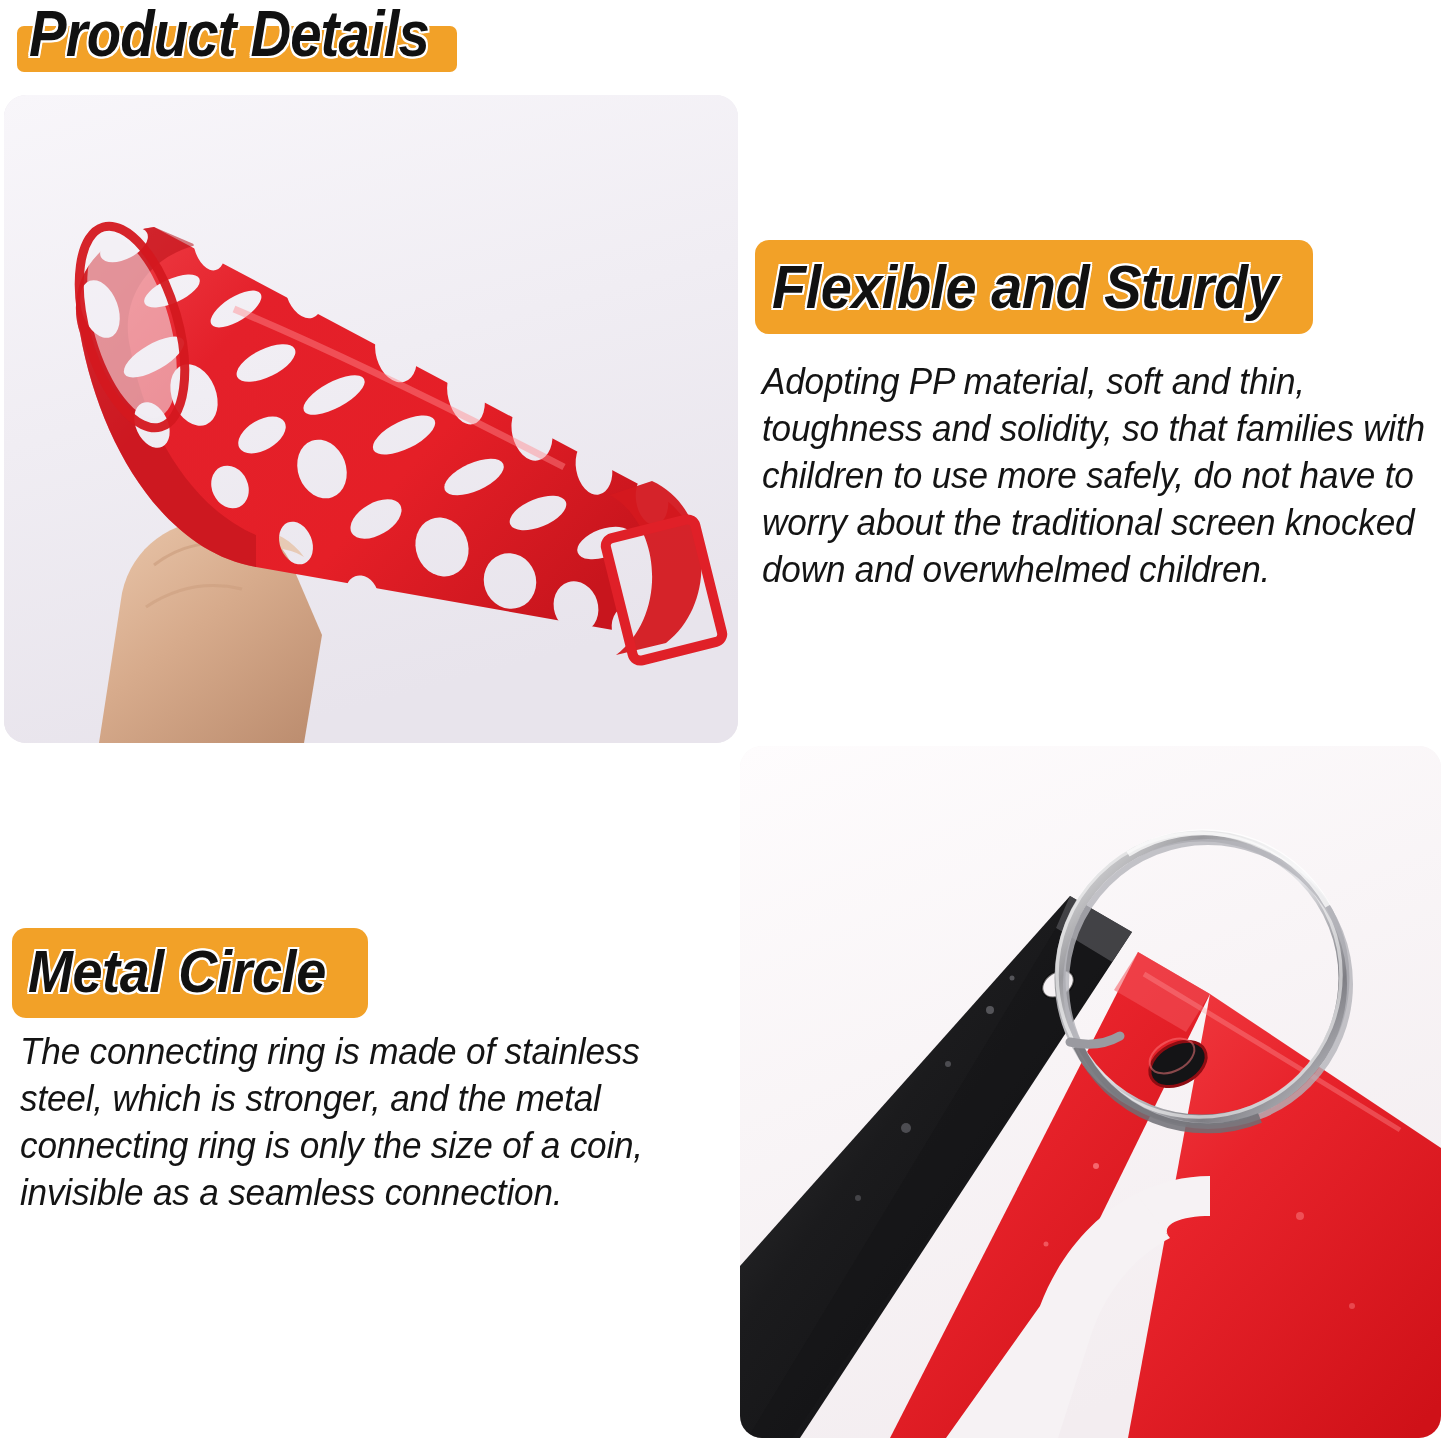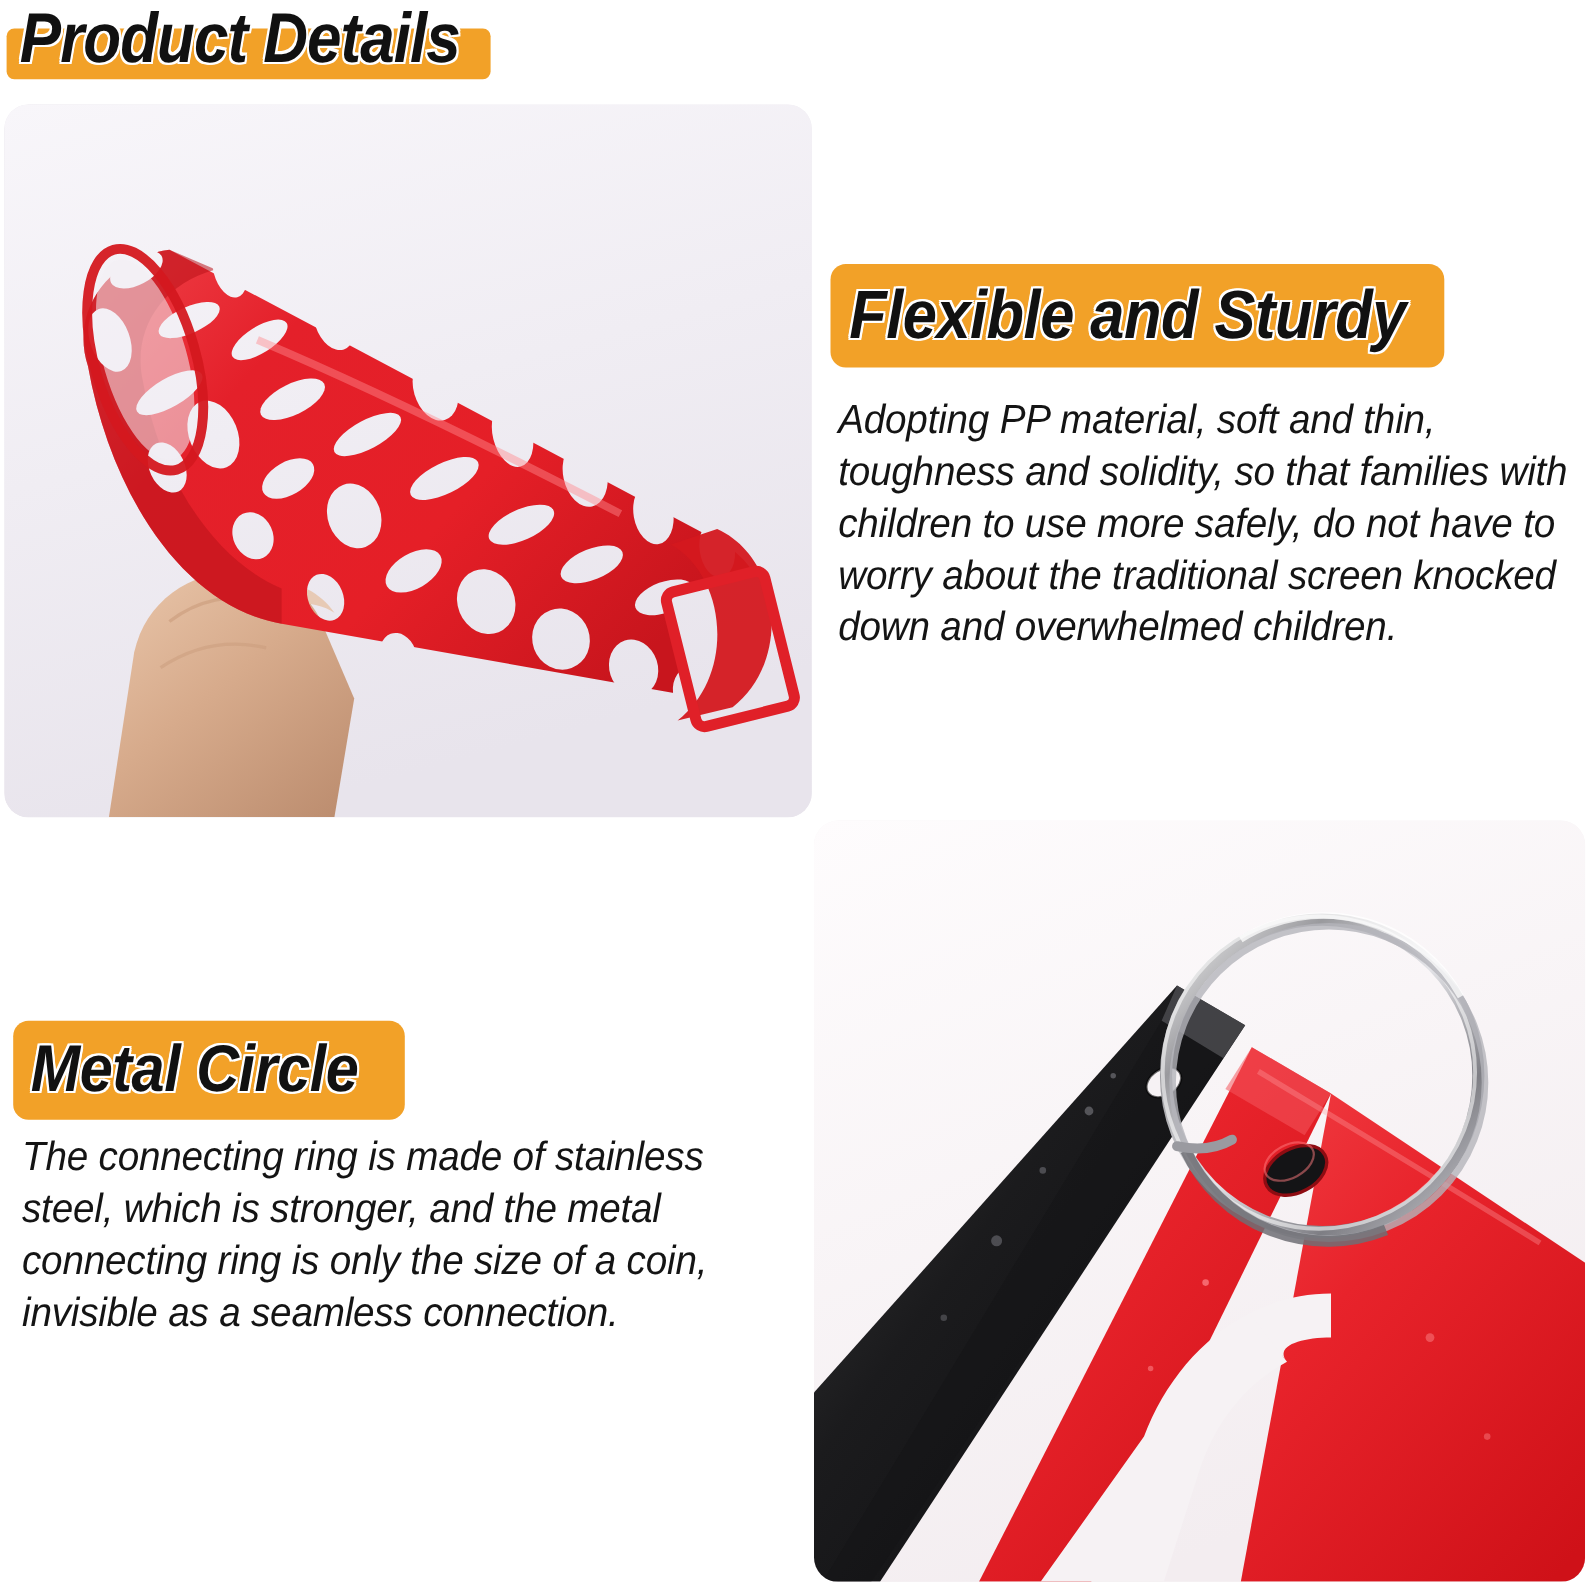--- a/index.html
+++ b/index.html
@@ -12,21 +12,21 @@
     height: 1441px;
     position: relative;
     overflow: hidden;
     font-family: "Liberation Sans", sans-serif;
     -webkit-font-smoothing: antialiased;
   }
 
   
   .page-title-wrap {
     position: absolute;
-    left: 0px;
+    left: 11px;
     top: 0px;
     width: 470px;
     height: 82px;
   }
   .page-title-bar {
     position: absolute;
     left: 6px;
     top: 26px;
     width: 440px;
     height: 46px;

